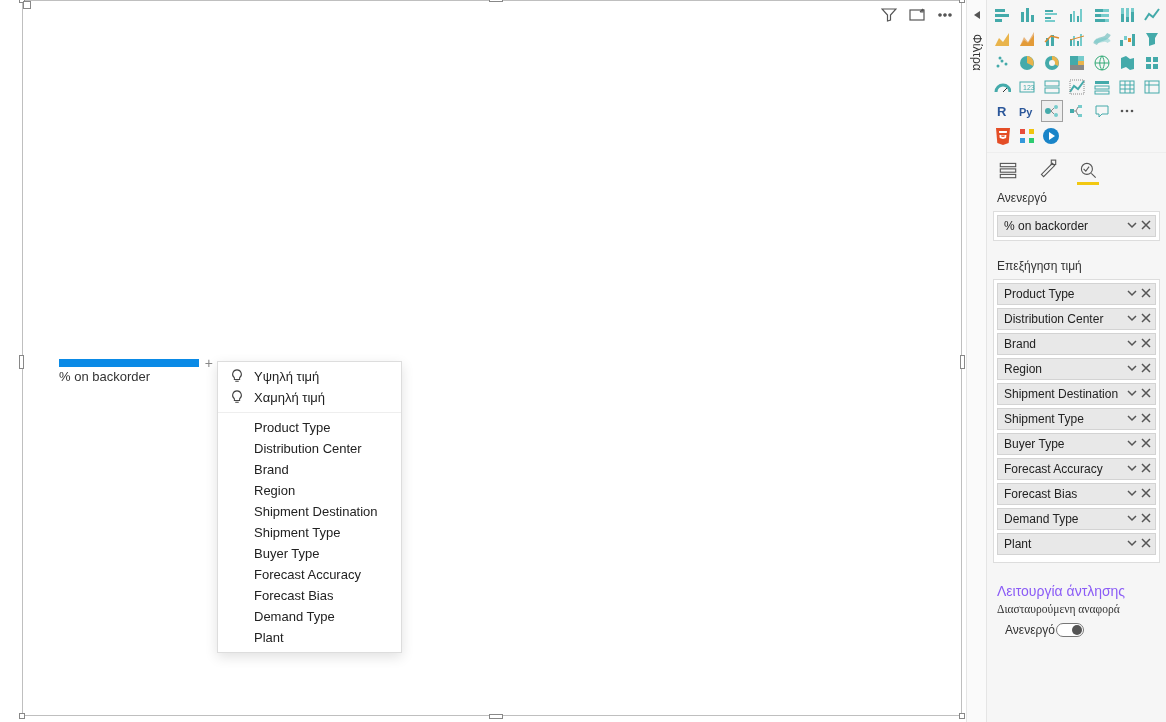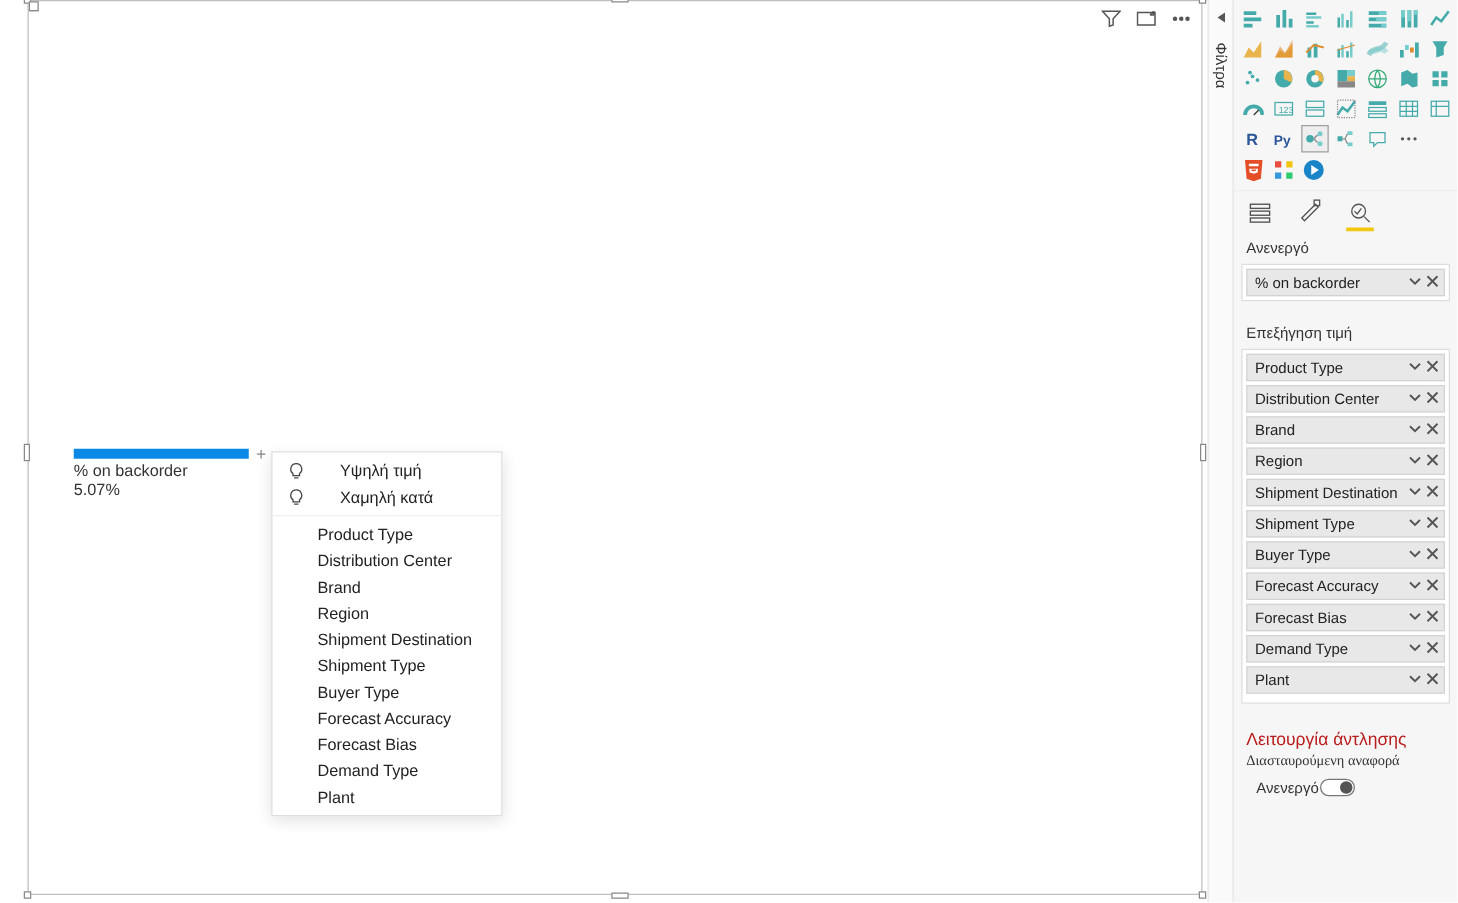--- a/index.html
+++ b/index.html
@@ -27,21 +27,21 @@
   .bar-wrap { position:absolute; left:36px; top:358px; right:40px; }
   .bar { width:140px; height:8px; background:#0a8ae6; margin-bottom:2px; position:relative;}
   .bar .plus { position:absolute; right:-14px; top:-4px; color:#888; font-size:14px;}
   .bar-label { font-size:13px; color:#333; }
   .bar-value { font-size:13px; color:#333; }
   .context-menu {
     position:absolute; left:194px; top:360px; width:185px; background:#fff;
     border:1px solid #ddd; box-shadow:0 4px 12px rgba(0,0,0,.12); padding:4px 0;
     font-size:13px; color:#222;
   }
-  .context-menu .row { display:flex; align-items:center; padding:3px 12px; gap:28px; cursor:default;}
+  .context-menu .row { display:flex; align-items:flex-start; padding:3px 12px; gap:10px; cursor:default;}
   .context-menu .sep { height:1px; background:#eee; margin:4px 0;}
   .bulb { width:14px; height:14px; display:inline-block; }
   .bulb svg { width:14px; height:14px; stroke:#444; fill:none; stroke-width:1.2;}
   .indent { padding-left:36px !important;}
   
   .rail { width:20px; border-left:1px solid #e5e5e5; display:flex; flex-direction:column; align-items:center; padding-top:6px; gap:4px; background:#fafafa;}
   .rail .tri svg{ width:10px; height:10px; fill:#555;}
   .rail .vtext { writing-mode: vertical-rl; font-size:12px; color:#333; margin-top:6px;}
   
   .panel { width:180px; border-left:1px solid #e5e5e5; background:#f6f6f6; font-size:12px; color:#333; overflow:hidden;}
@@ -57,21 +57,21 @@
   .section-title { padding:8px 10px 6px 10px; font-size:12px;}
   .well { margin:0 6px 10px 6px; border:1px solid #ddd; background:#fff; }
   .well.group { padding-bottom:4px;}
   .well .chip {
     display:flex; align-items:center; justify-content:space-between;
     background:#e8e8e8; border:1px solid #d3d3d3; margin:3px; padding:3px 4px 3px 6px;
     font-size:12px; color:#222;
   }
   .chip .acts { display:flex; align-items:center; gap:4px; color:#555;}
   .chip .acts svg{ width:10px; height:10px; stroke:#555; fill:none; stroke-width:1.5;}
-  .drill-head { padding:10px 10px 4px 10px; font-size:14px; color:#b91c1c;}
+  .drill-head { padding:10px 10px 4px 10px; font-size:14px; color:#8b5cf6;}
   .drill-sub  { padding:0 10px 8px 10px; font-size:11.5px; color:#333;font-family:Liberation Serif, serif;}
   .toggle-row { display:flex; align-items:flex-end; gap:1px; padding:0 10px 10px 18px; font-size:12px;}
   .toggle { width:28px; height:14px; border:1px solid #777; border-radius:8px; position:relative; background:#fff;}
   .toggle .knob{ position:absolute; right:1px; top:1px; width:10px; height:10px; border-radius:50%; background:#555;}
 </style>
 </head>
 <body>
 
 <div class="canvas-area">
   <div class="visual-container">
@@ -103,41 +103,40 @@
             <circle cx="13" cy="8" r="1.2" fill="#555"></circle>
           </svg>
       </span>
     </div>
 
     <div class="bar-wrap">
       <div class="bar">
         <span class="plus">+</span>
       </div>
       <div class="bar-label">% on backorder</div>
-      <div class="bar-value">5.07%</div>
     </div>
 
     <div class="context-menu">
       <div class="row">
         <span class="bulb">
           <svg viewBox="0 0 16 16">
               <path d="M8 1a5 5 0 0 1 3 9v2H5v-2a5 5 0 0 1 3-9z"></path>
               <path d="M6 14h4"></path>
             </svg>
         </span>
         <span>Υψηλή τιμή</span>
       </div>
       <div class="row">
         <span class="bulb">
           <svg viewBox="0 0 16 16">
               <path d="M8 1a5 5 0 0 1 3 9v2H5v-2a5 5 0 0 1 3-9z"></path>
               <path d="M6 14h4"></path>
             </svg>
         </span>
-        <span>Χαμηλή κατά</span>
+        <span>Χαμηλή τιμή</span>
       </div>
       <div class="sep"></div>
       <div id="ctx-fields">
           <div class="row indent">
             <span>Product Type</span>
           </div>
           <div class="row indent">
             <span>Distribution Center</span>
           </div>
           <div class="row indent">

